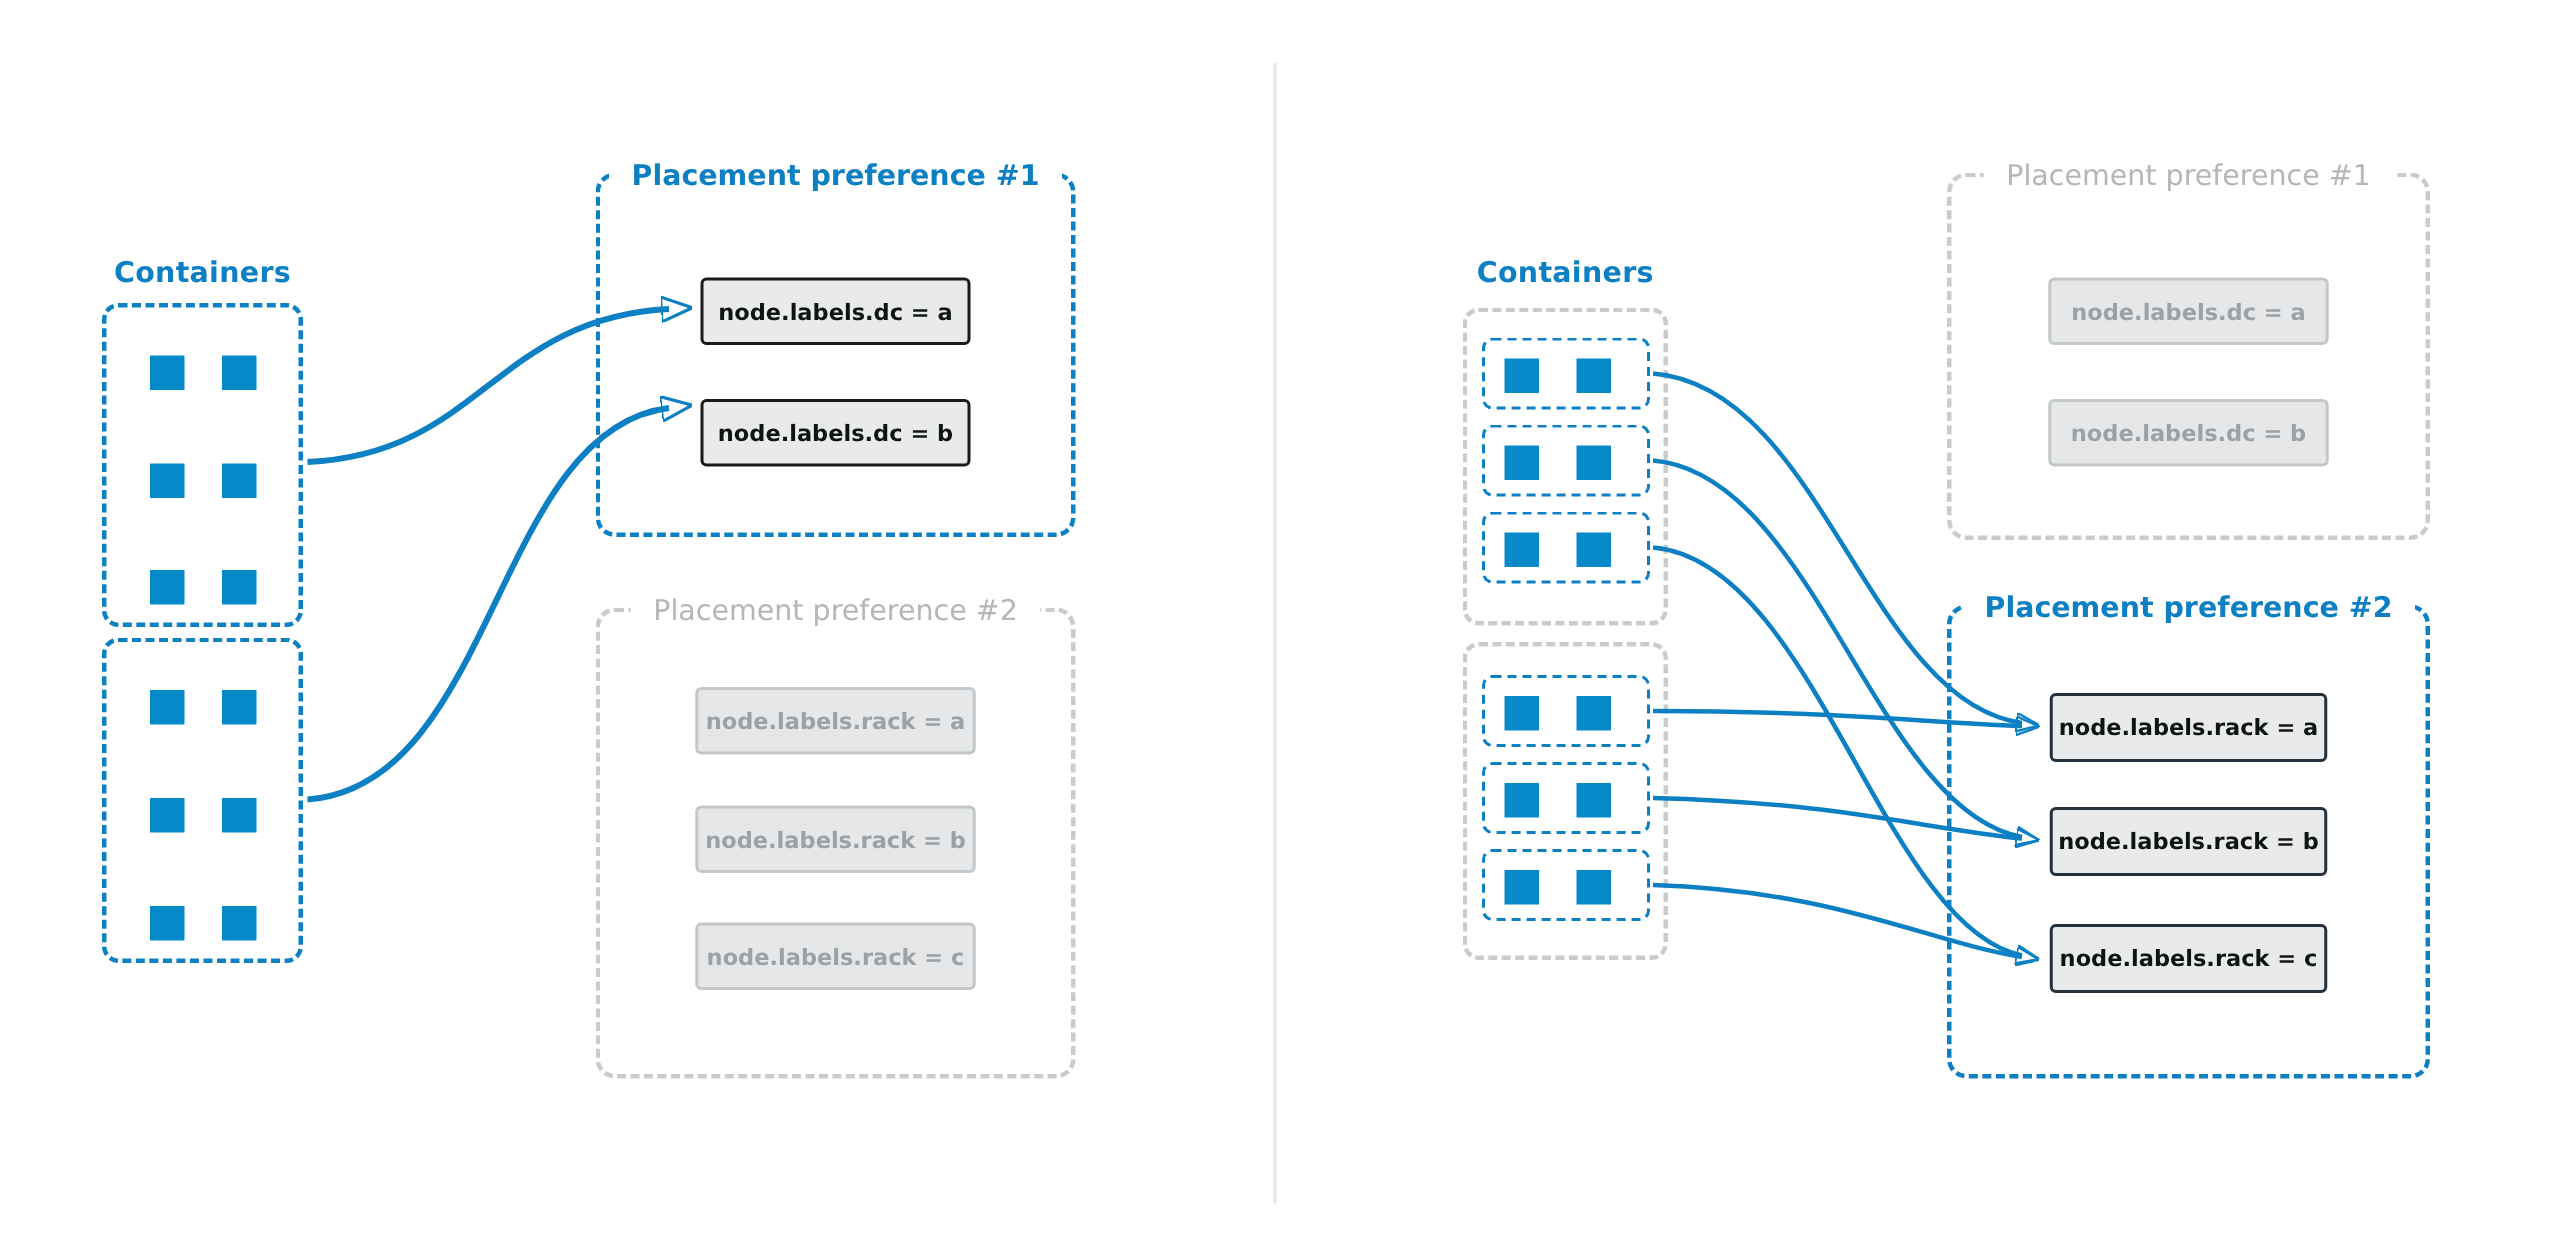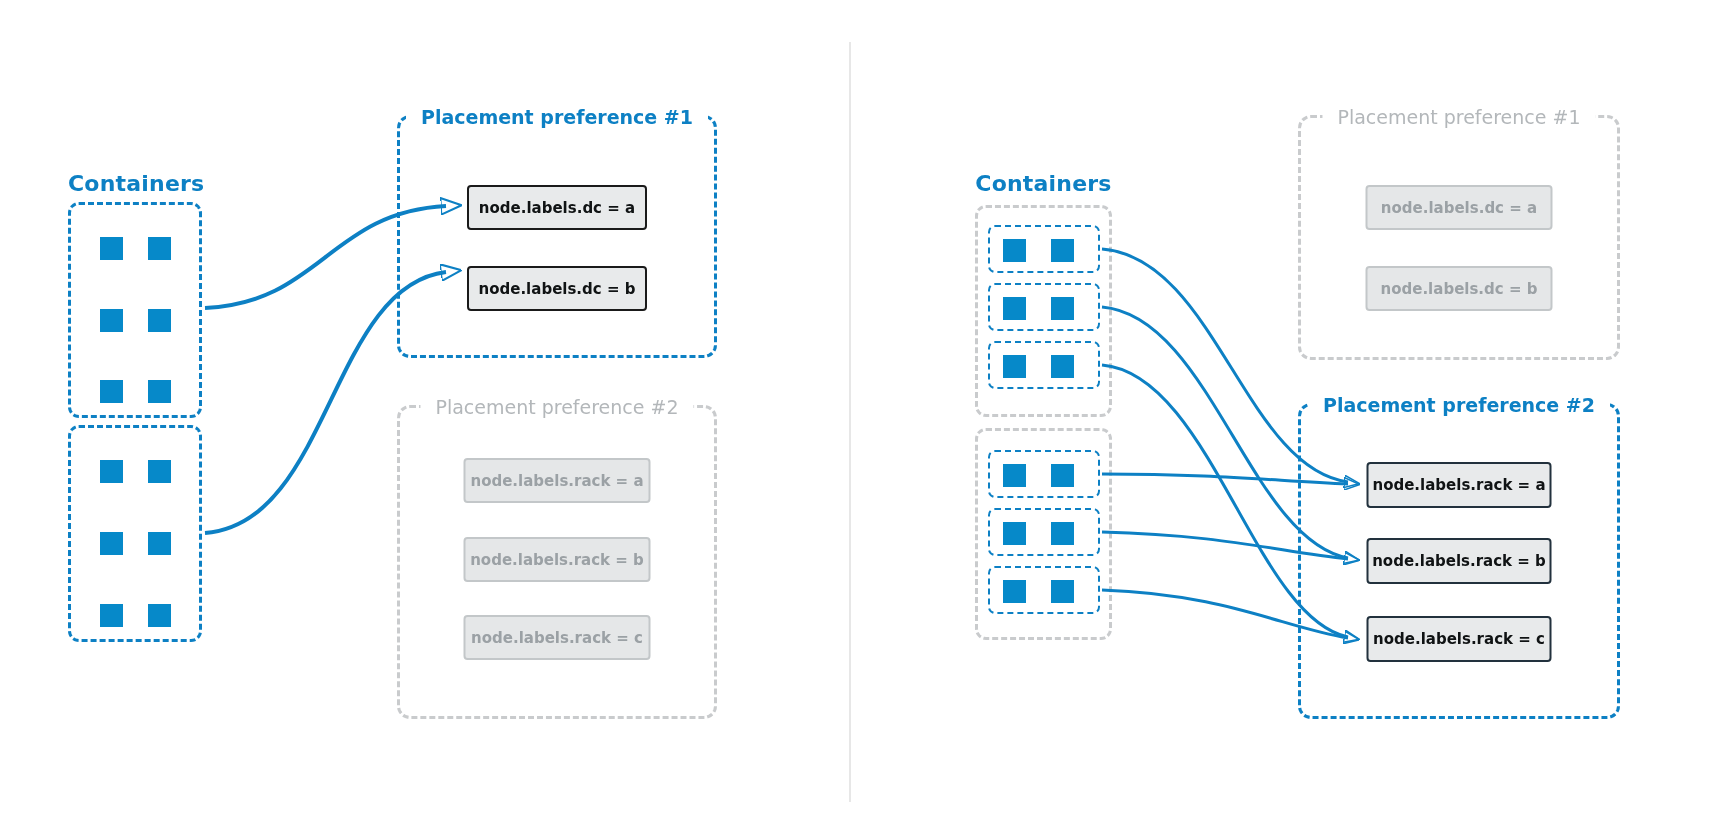--- a/index.html
+++ b/index.html
@@ -5,21 +5,21 @@
   html,body{margin:0;padding:0;background:#ffffff;}
   body{
     width:1717px;height:838px;position:relative;overflow:hidden;
     font-family:"DejaVu Sans","Liberation Sans",sans-serif;
   }
   .canvas{position:absolute;inset:0;}
   .divider{position:absolute;left:849px;top:42px;width:2px;height:760px;background:#e7e7e7;}
 
   
   .containers-label{
-    position:absolute;font-size:22px;font-weight:700;color:#0d80c4;
+    position:absolute;font-size:19px;font-weight:700;color:#0d80c4;
     text-align:center;letter-spacing:.2px;
   }
   .cl-left{left:68px;top:171px;width:134px;}
   .cl-right{left:975px;top:171px;width:137px;}
 
   .cgroup{
     position:absolute;box-sizing:border-box;border:3px dashed #0d80c4;border-radius:11px;
     display:grid;grid-template-columns:repeat(2,23px);column-gap:25px;row-gap:37px;
     padding:32px 0 0 29px;
   }

